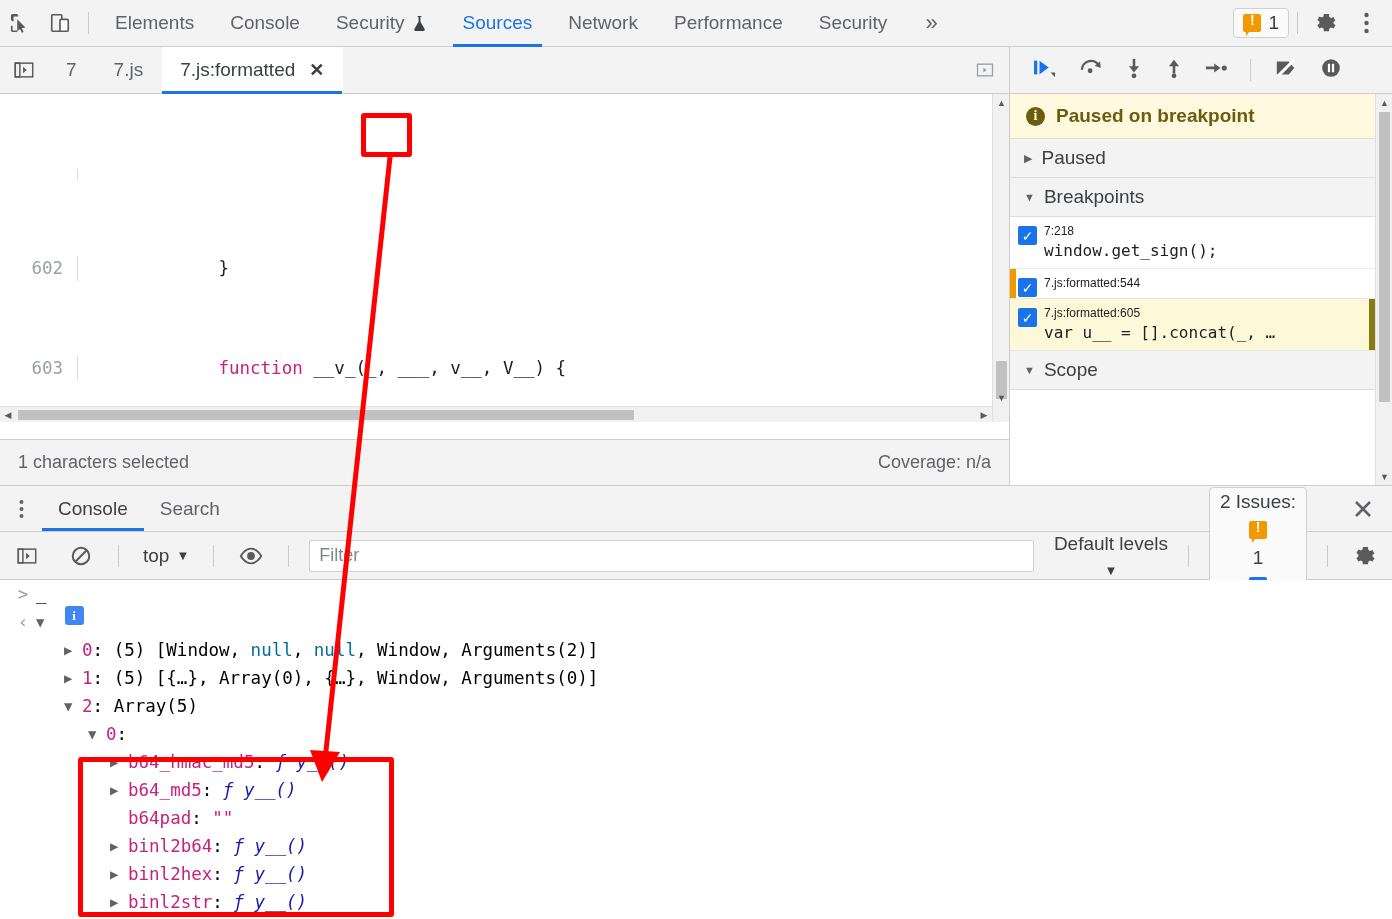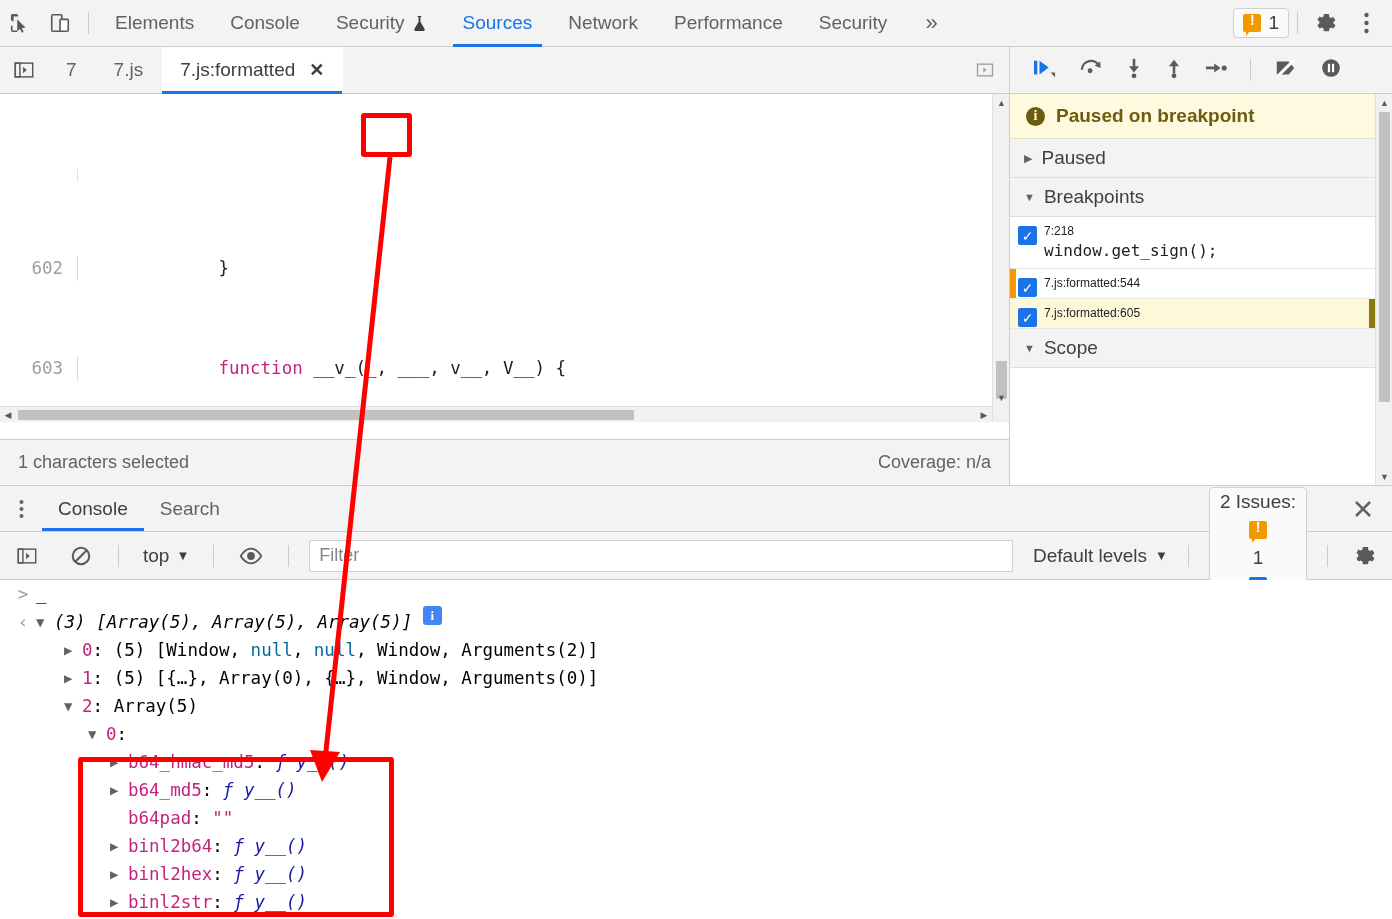--- a/index.html
+++ b/index.html
@@ -158,21 +158,21 @@
     height:48px; background:#f3f3f3; border-bottom:1px solid #cdcdcd;
     display:flex; align-items:center; padding:0 10px; gap:20px;
   }
   .ct-sep { width:1px; height:22px; background:#cacaca; }
   .ct-btn { width:34px; height:34px; display:flex; align-items:center; justify-content:center; color:#5a5a5a;}
   .ctx-sel { display:flex; align-items:center; gap:7px; font-size:19px; color:#3c4043; padding:0 4px;}
   .filter-input {
     flex:1; height:32px; background:#fff; border:1px solid #cfcfcf; border-radius:2px;
     display:flex; align-items:center; padding:0 9px; font-size:18px; color:#80868b; min-width:0;
   }
-  .levels { display:flex; align-items:center; gap:8px; font-size:19px; color:#3c4043; white-space:nowrap;}
+  .levels { display:flex; align-items:center; gap:8px; font-size:19px; color:#3c4043; white-space:nowrap;flex-direction:column;}
   .issues-box {
     display:flex; align-items:center; gap:8px; border:1px solid #d0d0d0; border-radius:4px;
     padding:3px 10px; font-size:19px; color:#3c4043; background:#fafafa; white-space:nowrap;flex-direction:column;
   }
   .msg-badge { width:18px;height:14px;background:#1a73e8;border-radius:2px;position:relative;display:inline-block;}
   .msg-badge::before{ content:""; position:absolute; left:3px; bottom:-4px; border-left:4px solid #1a73e8; border-bottom:5px solid transparent; border-right:3px solid transparent;}
   .msg-badge::after{ content:""; position:absolute; left:3px; top:4px; right:3px; height:1.5px; background:#fff; box-shadow:0 4px 0 #fff;}
 
   .console-out {
     position:absolute; top:94px; left:0; right:0; bottom:0; overflow:hidden; background:#fff;
@@ -440,20 +440,21 @@
       <div class="bp-item">
         <span class="edge" style="background:#f29900"></span>
         <span class="bp-cb">✓</span>
         <div class="bp-loc">7.js:formatted:544</div>
       </div>
 
       <div class="bp-item hit">
         <span class="edge right" style="background:#8a7a14"></span>
         <span class="bp-cb">✓</span>
         <div class="bp-loc">7.js:formatted:605</div>
+        <div class="bp-code">var u__ = [].concat(_, …</div>
       </div>
 
       <div class="section-head">
         <span class="tri">▼</span>
         <span>Scope</span>
       </div>
     </div>
 
     <div class="vsb" style="top:47px;bottom:0">
       <div class="arr" style="top:0">▲</div>
@@ -537,21 +538,20 @@
 
     <div class="console-out">
       <div class="c-row">
         <span class="c-gutter">&gt;</span>
         <span>_</span>
       </div>
 
       <div class="c-row">
         <span class="c-gutter arrow-back">‹</span>
         <span class="c-exp">▼</span>
-        <span class="it">(3) [Array(5), Array(5), Array(5)]</span>
         <span> </span><span class="info-badge">i</span>
       </div>
 
       <div class="c-row" style="padding-left:64px">
         <span class="c-exp">▶</span>
         <span class="prop">0</span><span>: </span><span>(5) [Window, <span class="grey">null</span>, <span class="grey">null</span>, Window, Arguments(2)]</span>
       </div>
 
       <div class="c-row" style="padding-left:64px">
         <span class="c-exp">▶</span>

